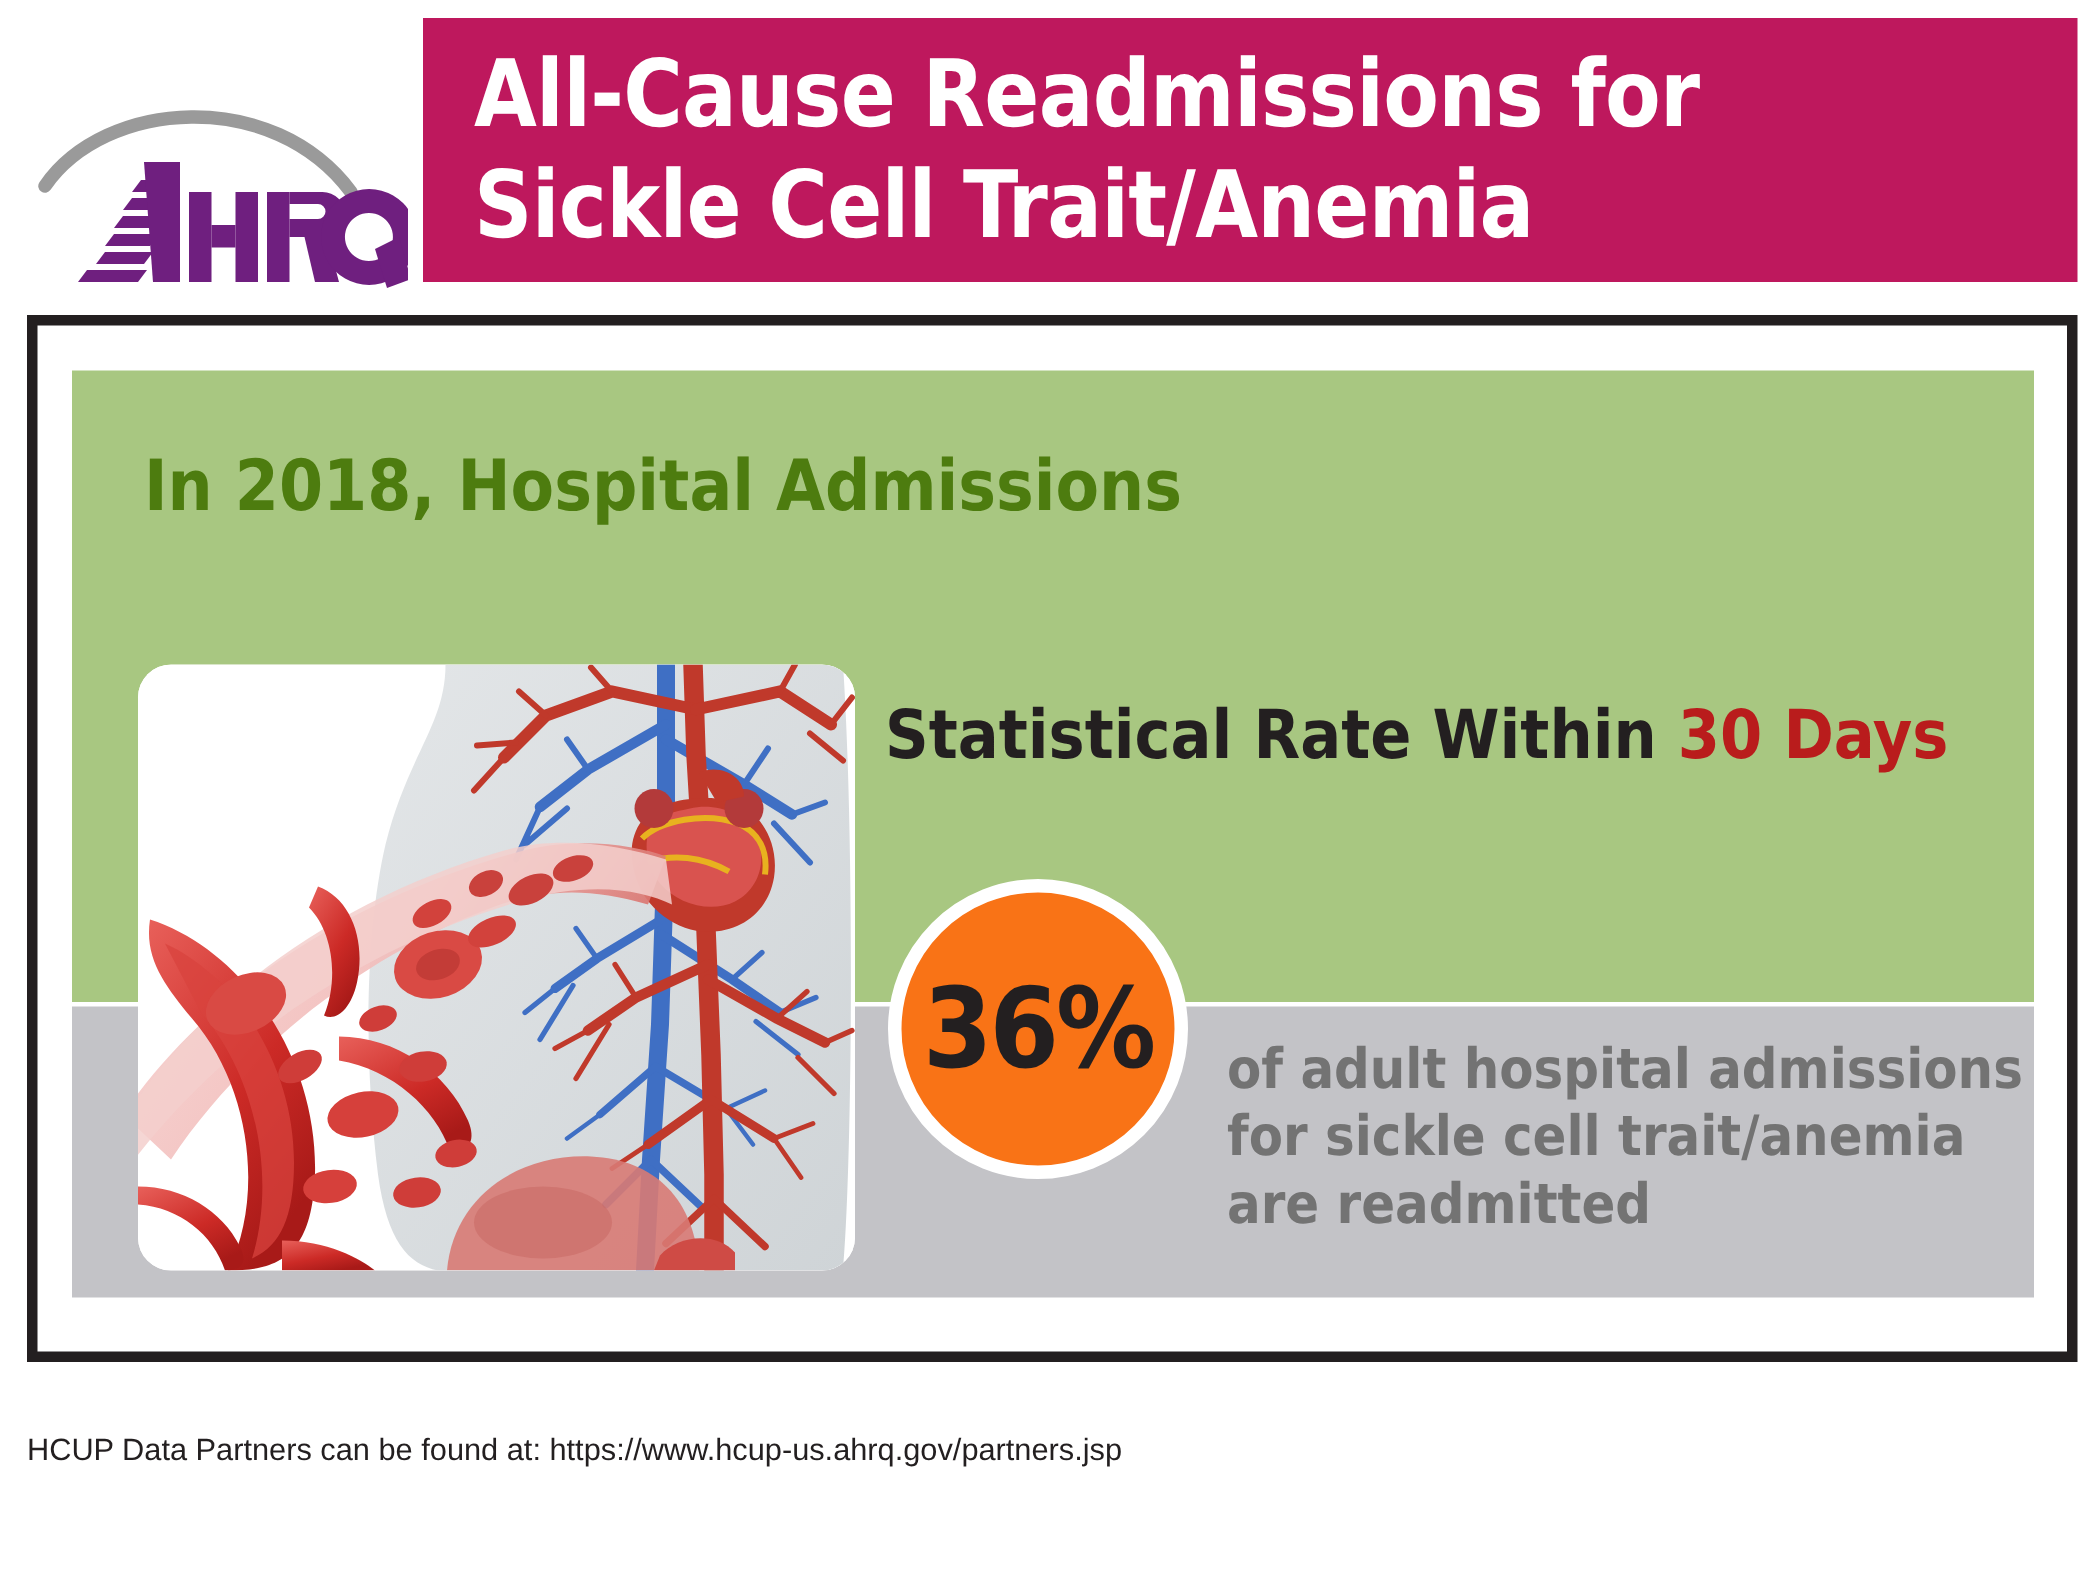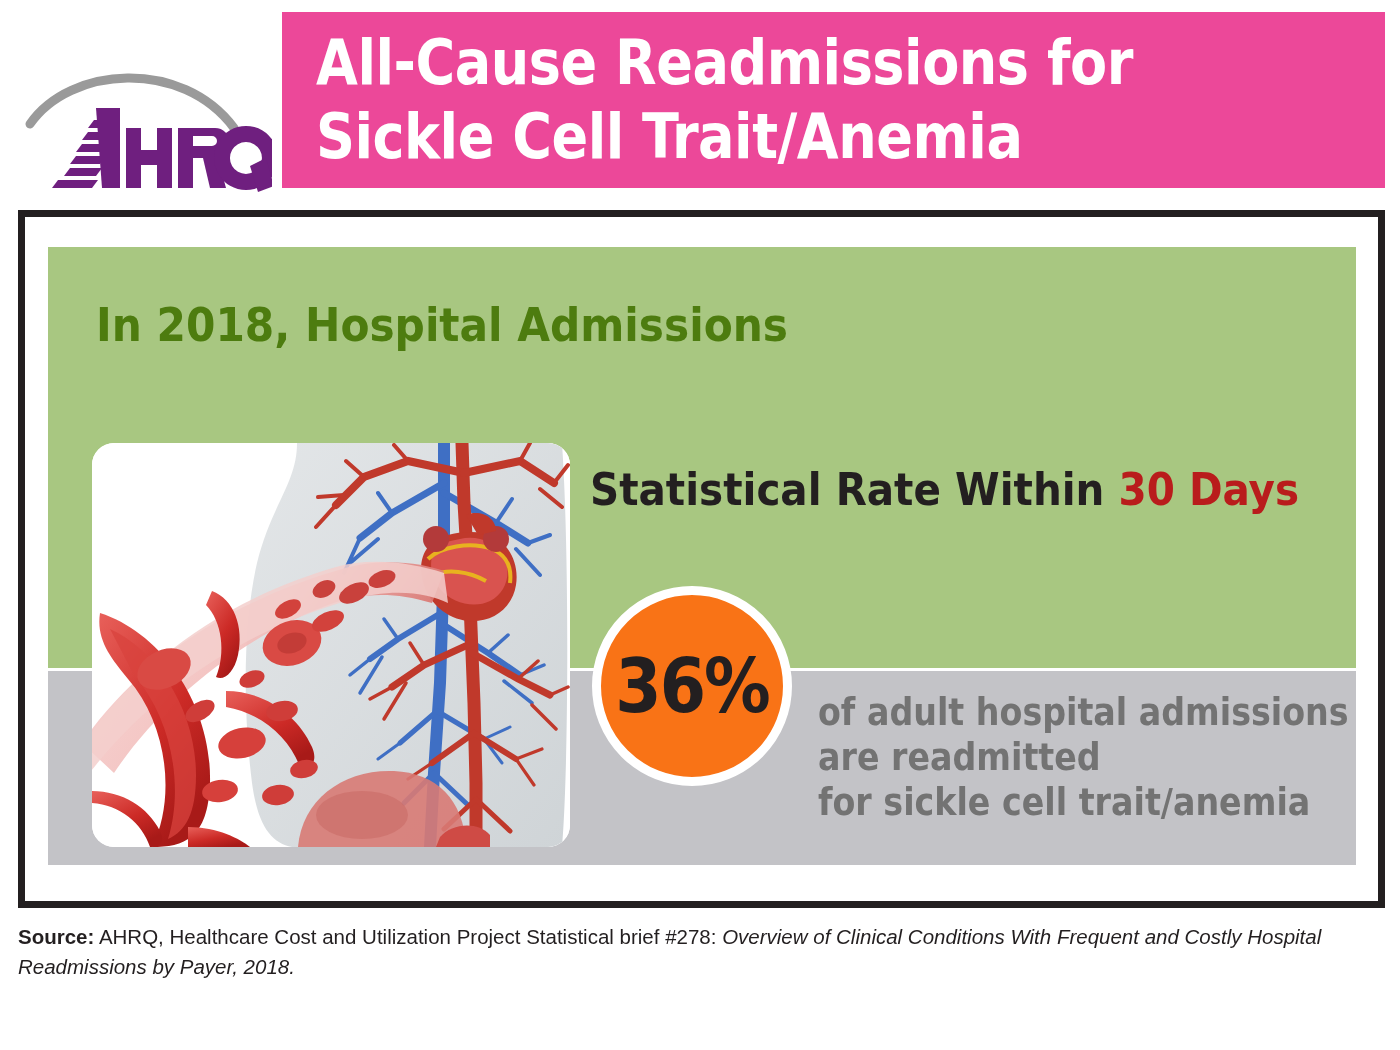--- a/index.html
+++ b/index.html
@@ -27,21 +27,21 @@
     left: 22px; top: 62px;
     width: 250px; height: 130px;
   }
   #logo svg { display: block; }
 
   #title-bar {
     position: absolute;
     left: 282px; top: 12px;
     width: 1103px;
     height: 176px;
-    background: #ec4899;
+    background: #be185d;
     box-sizing: border-box;
     padding: 14px 0 0 34px;
   }
   .title-line {
     color: #ffffff;
     font-family: "Liberation Sans Narrow", "DejaVu Sans Condensed", "Liberation Sans", sans-serif;
     font-weight: bold;
     font-size: 62px;
     line-height: 74px;
     letter-spacing: -0.5px;
@@ -330,19 +330,19 @@
 <div id="statement">
   <div><span>Statistical Rate Within </span><span class="accent">30 Days</span></div>
 </div>
 
 <div id="stat-circle">
   <span id="stat-value">36%</span>
 </div>
 
 <div id="stat-caption">
   <div>of adult hospital admissions</div>
+  <div>for sickle cell trait/anemia</div>
   <div>are readmitted</div>
-  <div>for sickle cell trait/anemia</div>
 </div>
 
 <div id="footer">
-  <div id="source-block"><b>Source:</b><span> AHRQ, Healthcare Cost and Utilization Project Statistical brief #278: </span><i>Overview of Clinical Conditions With Frequent and Costly Hospital Readmissions by Payer, 2018.</i></div>
+  <div id="partners-line">HCUP Data Partners can be found at: https://www.hcup-us.ahrq.gov/partners.jsp</div>
 </div>
 
 </body></html>

